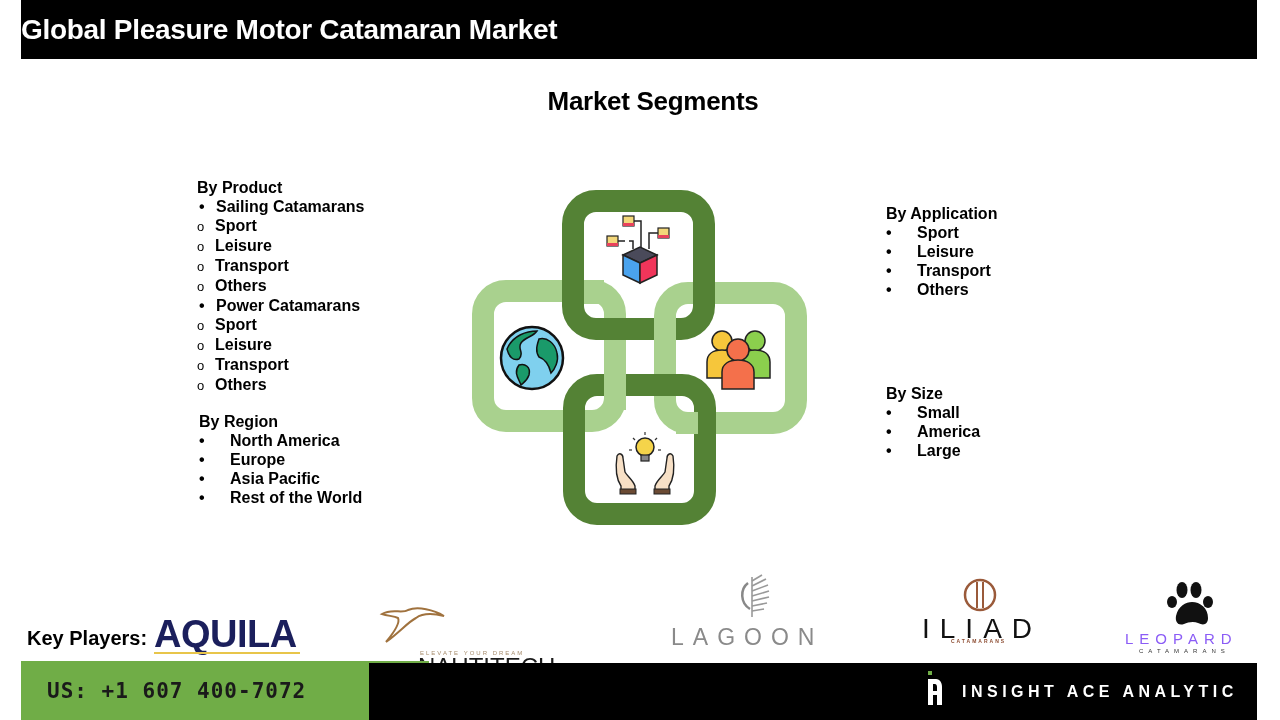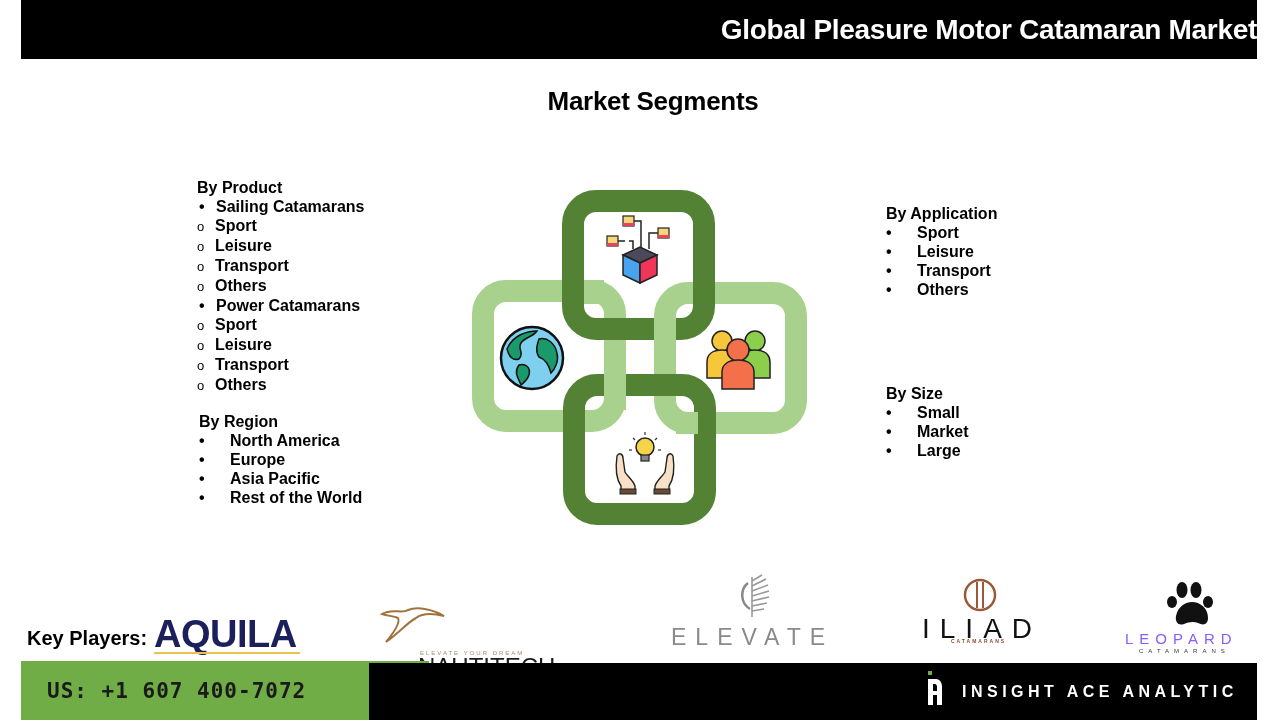--- a/index.html
+++ b/index.html
@@ -5,21 +5,21 @@
   html, body { margin: 0; padding: 0; }
   body {
     width: 1280px; height: 720px; position: relative; overflow: hidden;
     background: #ffffff;
     font-family: "Liberation Sans", sans-serif;
     color: #000;
   }
   .title-bar {
     position: absolute; left: 21px; top: 0; width: 1236px; height: 59px;
     background: #000; color: #fff;
-    display: flex; align-items: center; justify-content: flex-end;
+    display: flex; align-items: center; justify-content: flex-start;
     font-weight: bold; font-size: 28px; letter-spacing: -0.3px;
   }
   .subtitle {
     position: absolute; left: 0; width: 1306px; top: 86px; text-align: center;
     font-weight: bold; font-size: 26px; letter-spacing: -0.3px;
   }
   .seg {
     position: absolute; font-weight: bold; font-size: 16px; line-height: 19px;
   }
   .seg .hd { display: block; }
@@ -175,21 +175,21 @@
 </div>
 
 <div class="seg" id="seg-size">
   <span class="hd">By Size</span>
   <div class="row">
       <span class="bul wide">•</span>
       <span>Small</span>
     </div>
   <div class="row">
       <span class="bul wide">•</span>
-      <span>Market</span>
+      <span>America</span>
     </div>
   <div class="row">
       <span class="bul wide">•</span>
       <span>Large</span>
     </div>
 </div>
 
 <div>
   <div class="ring light" id="ring-left"></div>
   <div class="ring light" id="ring-right"></div>
@@ -268,21 +268,21 @@
     <line x1="16" y1="44" x2="16" y2="4"></line>
     <line x1="16" y1="8" x2="26" y2="2"></line>
       <line x1="16" y1="13" x2="30" y2="6"></line>
     <line x1="16" y1="18" x2="32" y2="12"></line>
       <line x1="16" y1="23" x2="33" y2="18"></line>
     <line x1="16" y1="28" x2="33" y2="24"></line>
       <line x1="16" y1="33" x2="31" y2="30"></line>
     <line x1="16" y1="38" x2="28" y2="36"></line>
   </g>
 </svg>
-<div class="logo lagoon-text">ELEVATE</div>
+<div class="logo lagoon-text">LAGOON</div>
 
 <svg class="logo" style="left:962px; top:578px;" width="36" height="34" viewBox="0 0 36 34">
   <circle cx="18" cy="17" r="15" fill="none" stroke="#9a5a3a" stroke-width="2.5"></circle>
   <line x1="15" y1="4" x2="15" y2="30" stroke="#9a5a3a" stroke-width="2"></line>
   <line x1="21" y1="4" x2="21" y2="30" stroke="#9a5a3a" stroke-width="2"></line>
 </svg>
 <div class="logo iliad-text">ILIAD</div>
 <div class="logo iliad-tag">CATAMARANS</div>
 
 <svg class="logo" style="left:1164px; top:580px;" width="56" height="48" viewBox="0 0 56 48">

